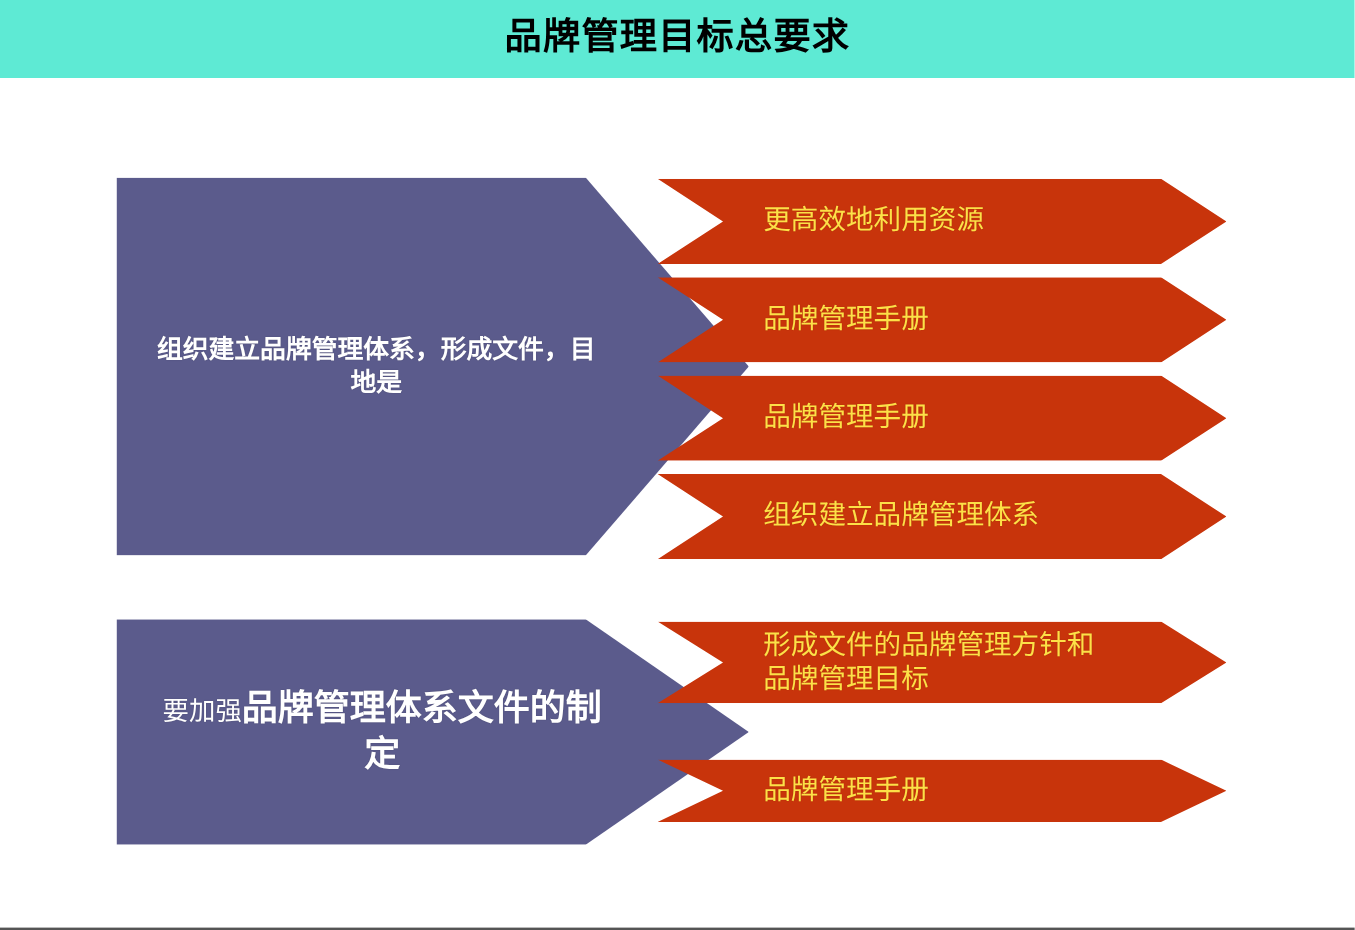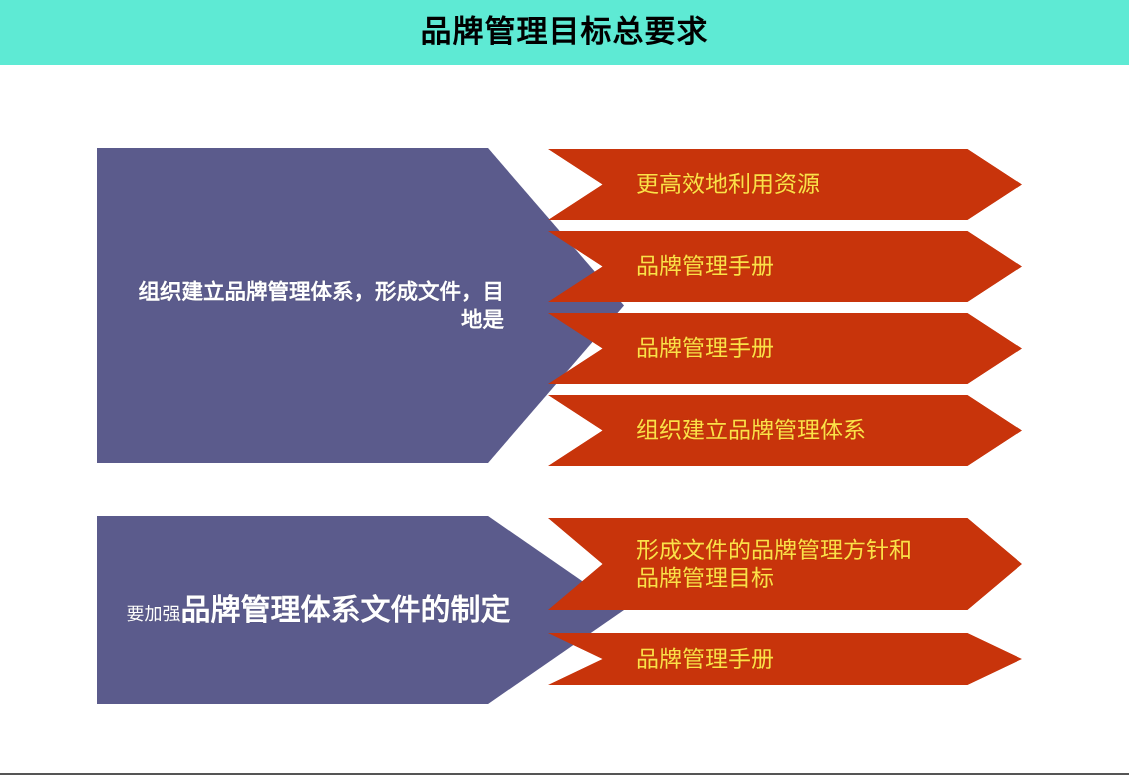--- a/index.html
+++ b/index.html
@@ -81,36 +81,35 @@
     left: 97px;
     top: 148px;
     width: 527px;
     height: 315px;
     clip-path: polygon(0 0, 74.2% 0, 100% 50%, 74.2% 100%, 0 100%);
   }
   #pentagon-1 .ptext {
     font-size: 21.5px;
     font-weight: bold;
     padding-right: 120px;
-    text-align: right;
   }
 
   
   #pentagon-2 {
     left: 97px;
     top: 516px;
     width: 527px;
     height: 188px;
     clip-path: polygon(0 0, 74.2% 0, 100% 50%, 74.2% 100%, 0 100%);
   }
   #pentagon-2 .ptext {
     padding-right: 110px;
   }
   .lead-small {
-    font-size: 18px;
+    font-size: 22px;
     font-weight: normal;
   }
   .lead-big {
     font-size: 30px;
     font-weight: bold;
   }
 
   
   .chev {
     position: absolute;
@@ -136,21 +135,21 @@
     line-height: 1.22;
   }
 
   
   #chev-1-0 { left: 548px; top: 149px;  width: 474px; height: 71px; }
   #chev-1-1 { left: 548px; top: 231px;  width: 474px; height: 71px; }
   #chev-1-2 { left: 548px; top: 313px;  width: 474px; height: 71px; }
   #chev-1-3 { left: 548px; top: 395px;  width: 474px; height: 71px; }
 
   
-  #chev-2-0 { left: 548px; top: 518px;  width: 474px; height: 92px; }
+  #chev-2-0 { left: 548px; top: 518px;  width: 474px; height: 68px; }
   #chev-2-1 { left: 548px; top: 633px;  width: 474px; height: 52px; }
 </style>
 </head>
 <body>
 
 <div class="slide">
 
   <div class="title-bar">
     <div class="title-text">品牌管理目标总要求</div>
   </div>

